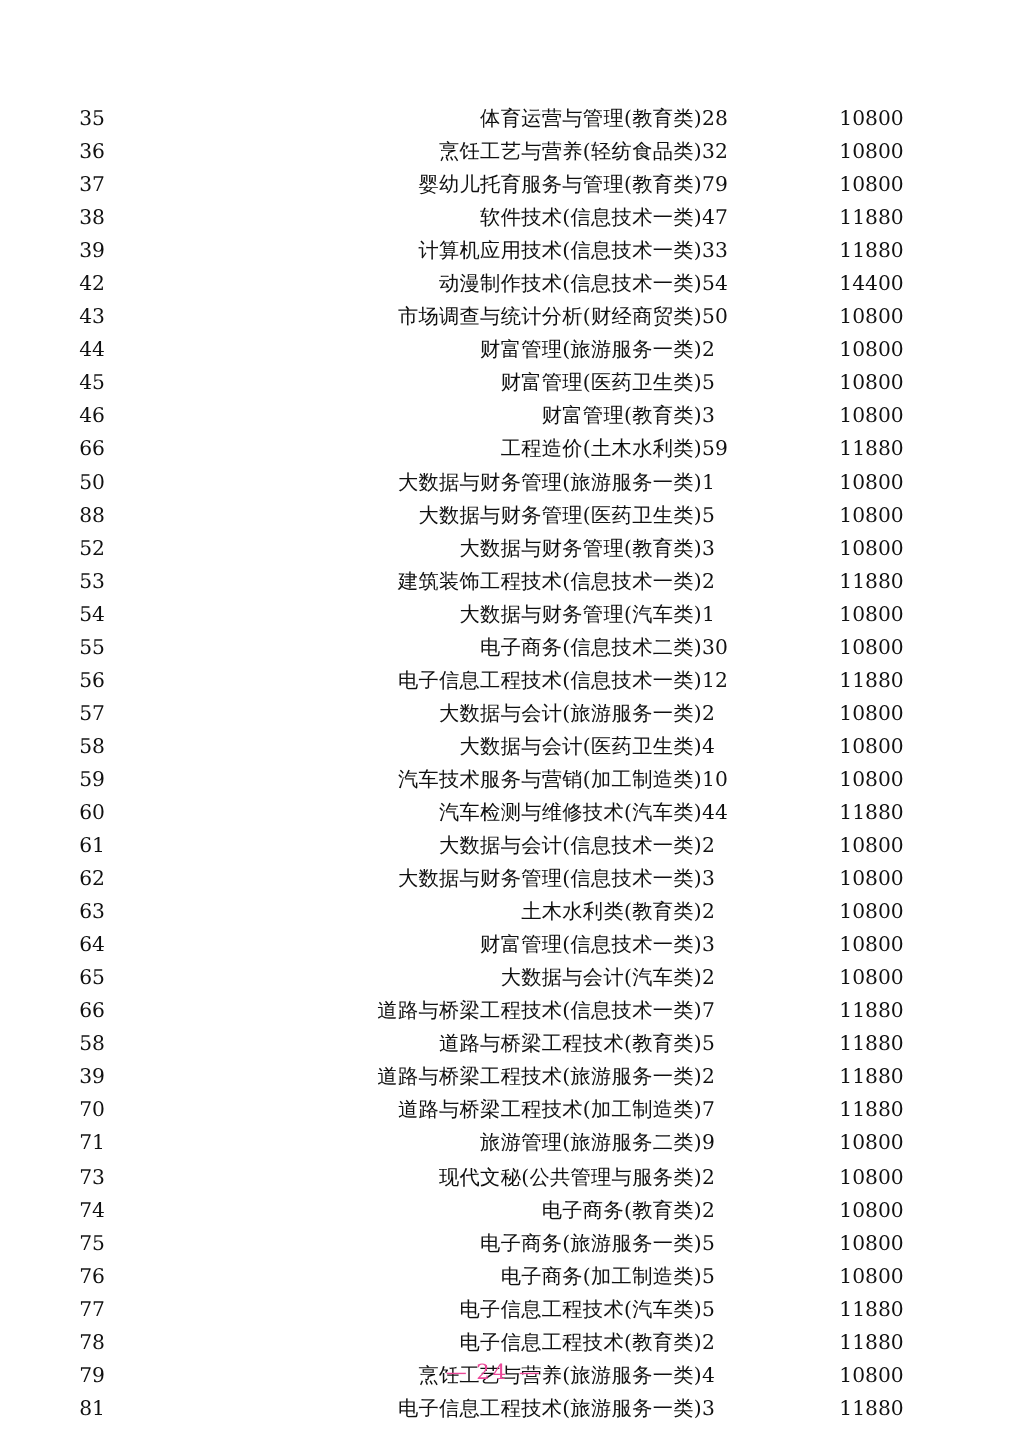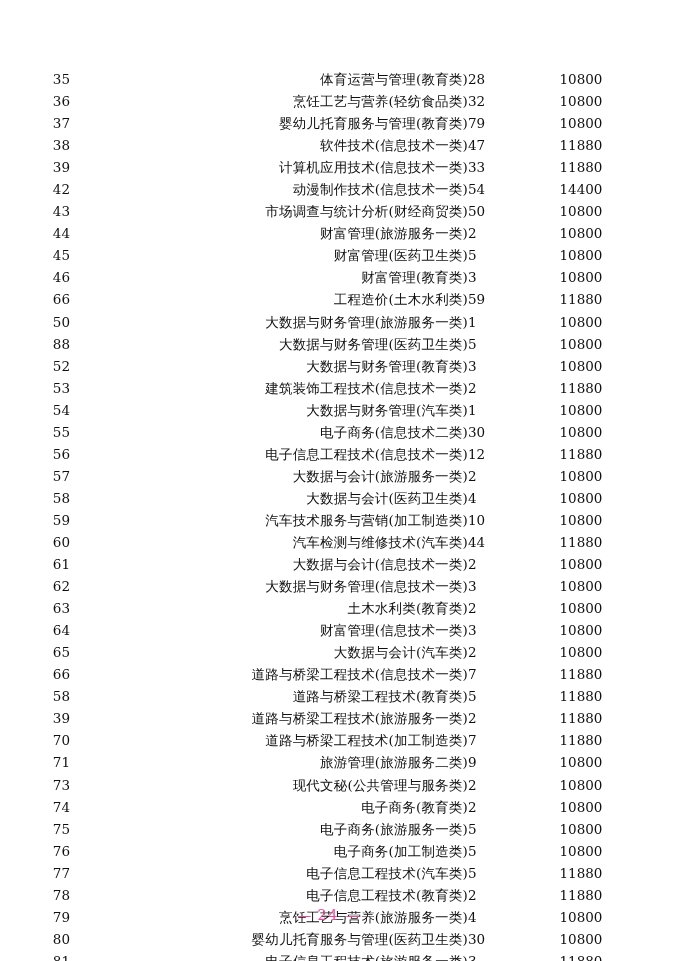--- a/index.html
+++ b/index.html
@@ -301,26 +301,20 @@
       <tr>
         <td class="c-num">78</td>
         <td class="c-name">电子信息工程技术(教育类)</td>
         <td class="c-count">2</td>
         <td class="c-fee">11880</td>
       </tr>
       <tr>
         <td class="c-num">79</td>
         <td class="c-name">烹饪工艺与营养(旅游服务一类)</td>
         <td class="c-count">4</td>
-        <td class="c-fee">10800</td>
-      </tr>
-      <tr>
-        <td class="c-num">80</td>
-        <td class="c-name">婴幼儿托育服务与管理(医药卫生类)</td>
-        <td class="c-count">30</td>
         <td class="c-fee">10800</td>
       </tr>
       <tr>
         <td class="c-num">81</td>
         <td class="c-name">电子信息工程技术(旅游服务一类)</td>
         <td class="c-count">3</td>
         <td class="c-fee">11880</td>
       </tr>
 
     </tbody>

